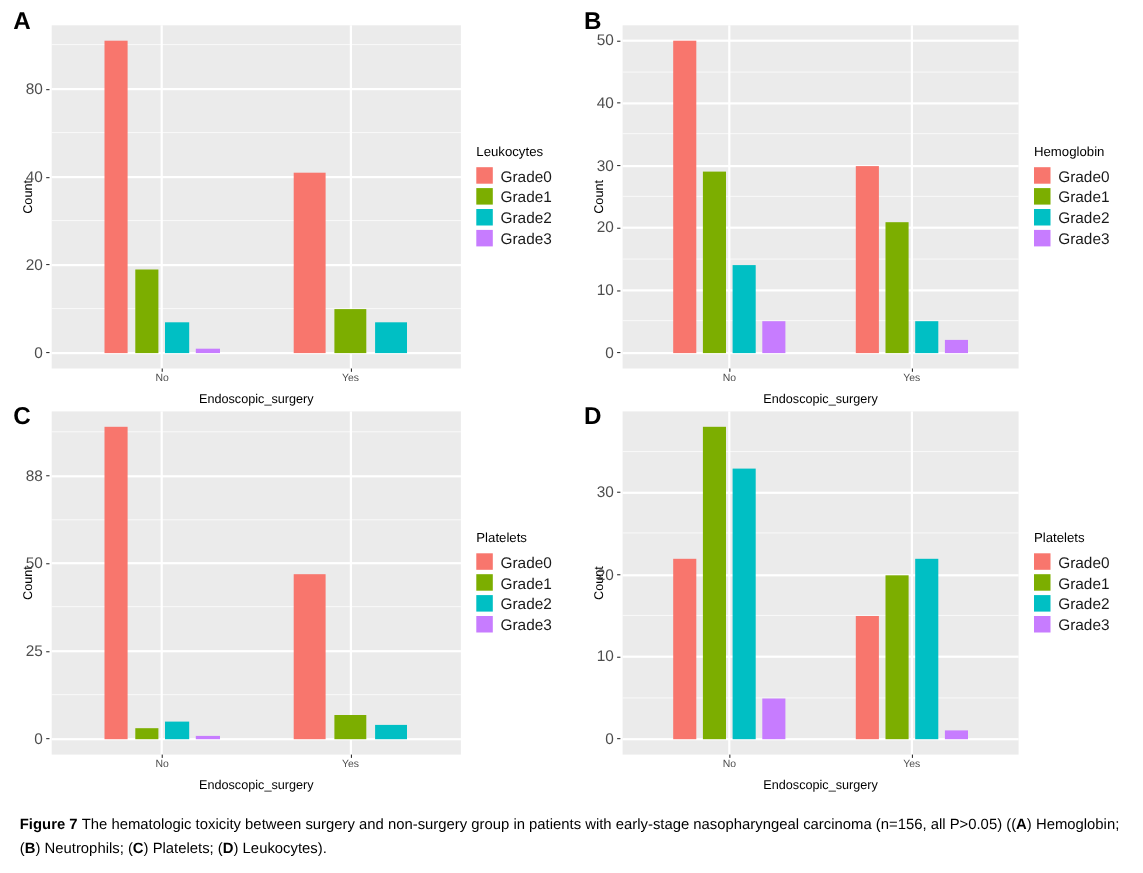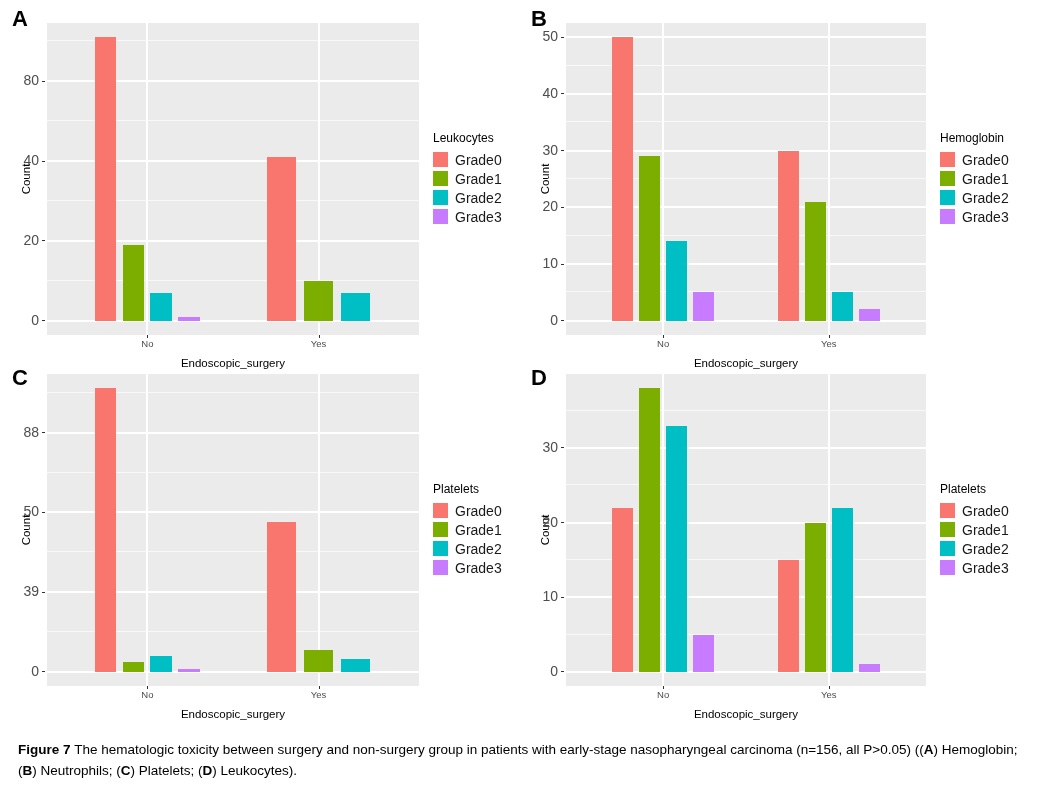--- a/index.html
+++ b/index.html
@@ -200,21 +200,21 @@
           </div>
         </div>
     </div>
   </div>
     <div class="panel row2 col1">
     <div class="panel-letter">C</div>
     <div class="ylabel" style="left: 26px; top: 168px;">Count</div>
     <div class="yaxis" style="left: 0px; top: 12px; height: 312px;">
         <span class="ytick-label" style="bottom: 14.1818px;">0</span>
         <span class="ytick-mark" style="bottom: 13.6818px;"></span>
-        <span class="ytick-label" style="bottom: 93.855px;">39</span>
+        <span class="ytick-label" style="bottom: 93.855px;">25</span>
         <span class="ytick-mark" style="bottom: 93.355px;"></span>
         <span class="ytick-label" style="bottom: 173.528px;">50</span>
         <span class="ytick-mark" style="bottom: 173.028px;"></span>
         <span class="ytick-label" style="bottom: 253.201px;">88</span>
         <span class="ytick-mark" style="bottom: 252.701px;"></span>
       </div>
     <div class="plot" style="left: 47px; top: 12px; width: 372px; height: 312px;">
         <div class="grid-minor" style="bottom: 54.0184px;"></div>
         <div class="grid-minor" style="bottom: 133.692px;"></div>
         <div class="grid-minor" style="bottom: 213.365px;"></div>

